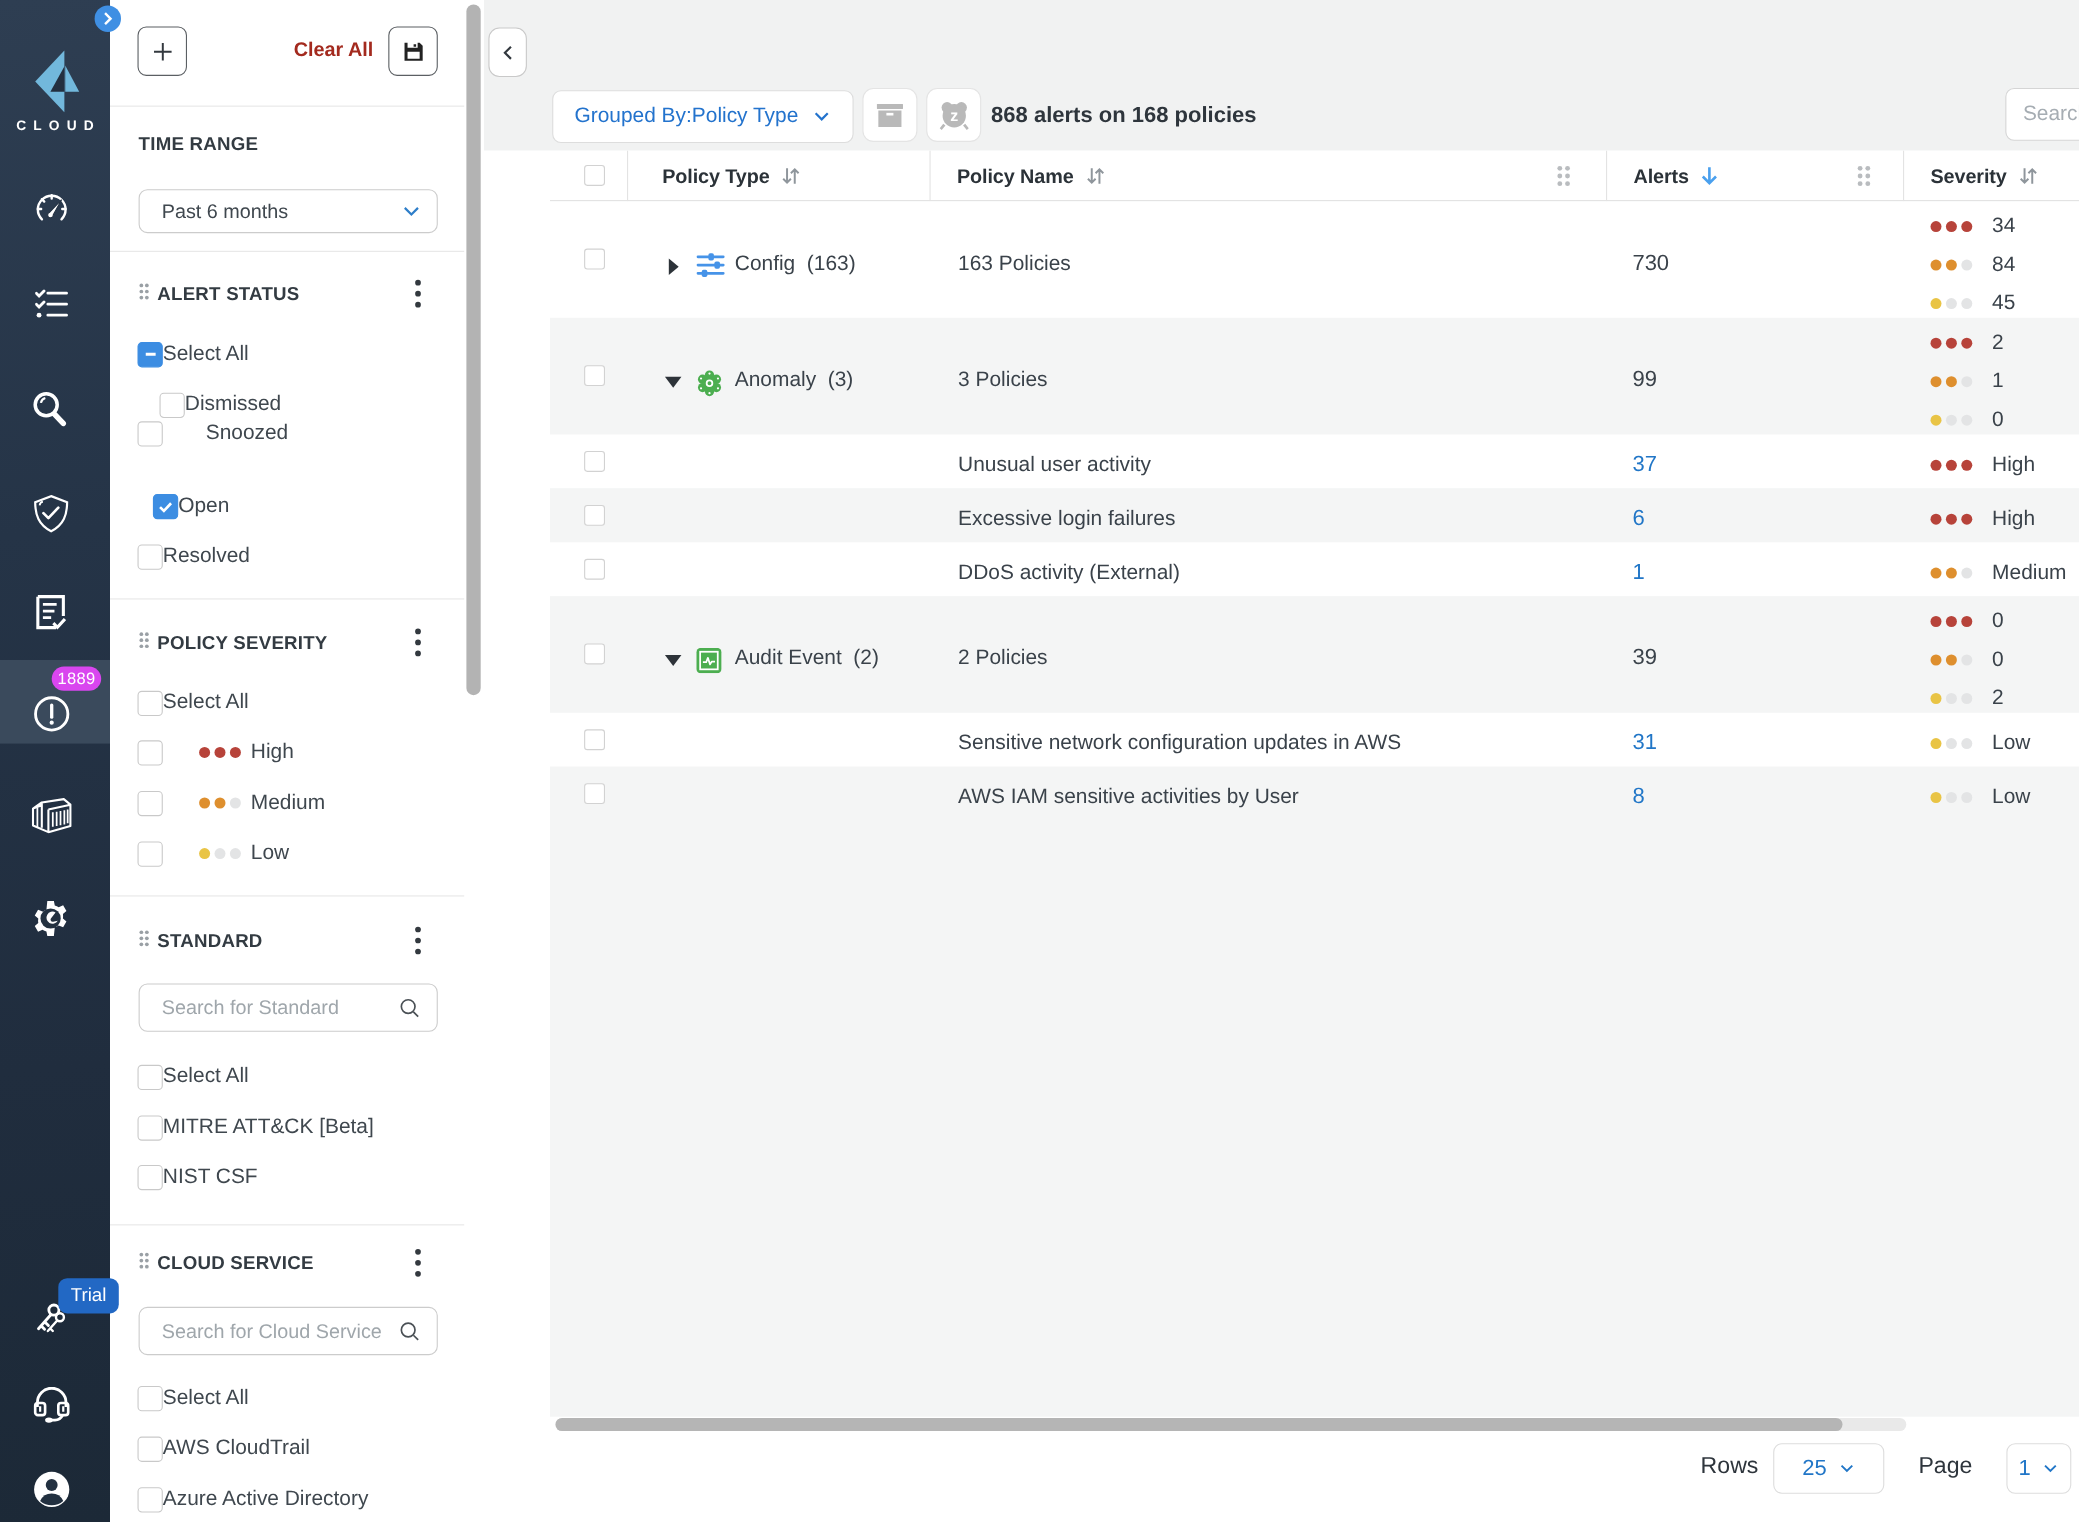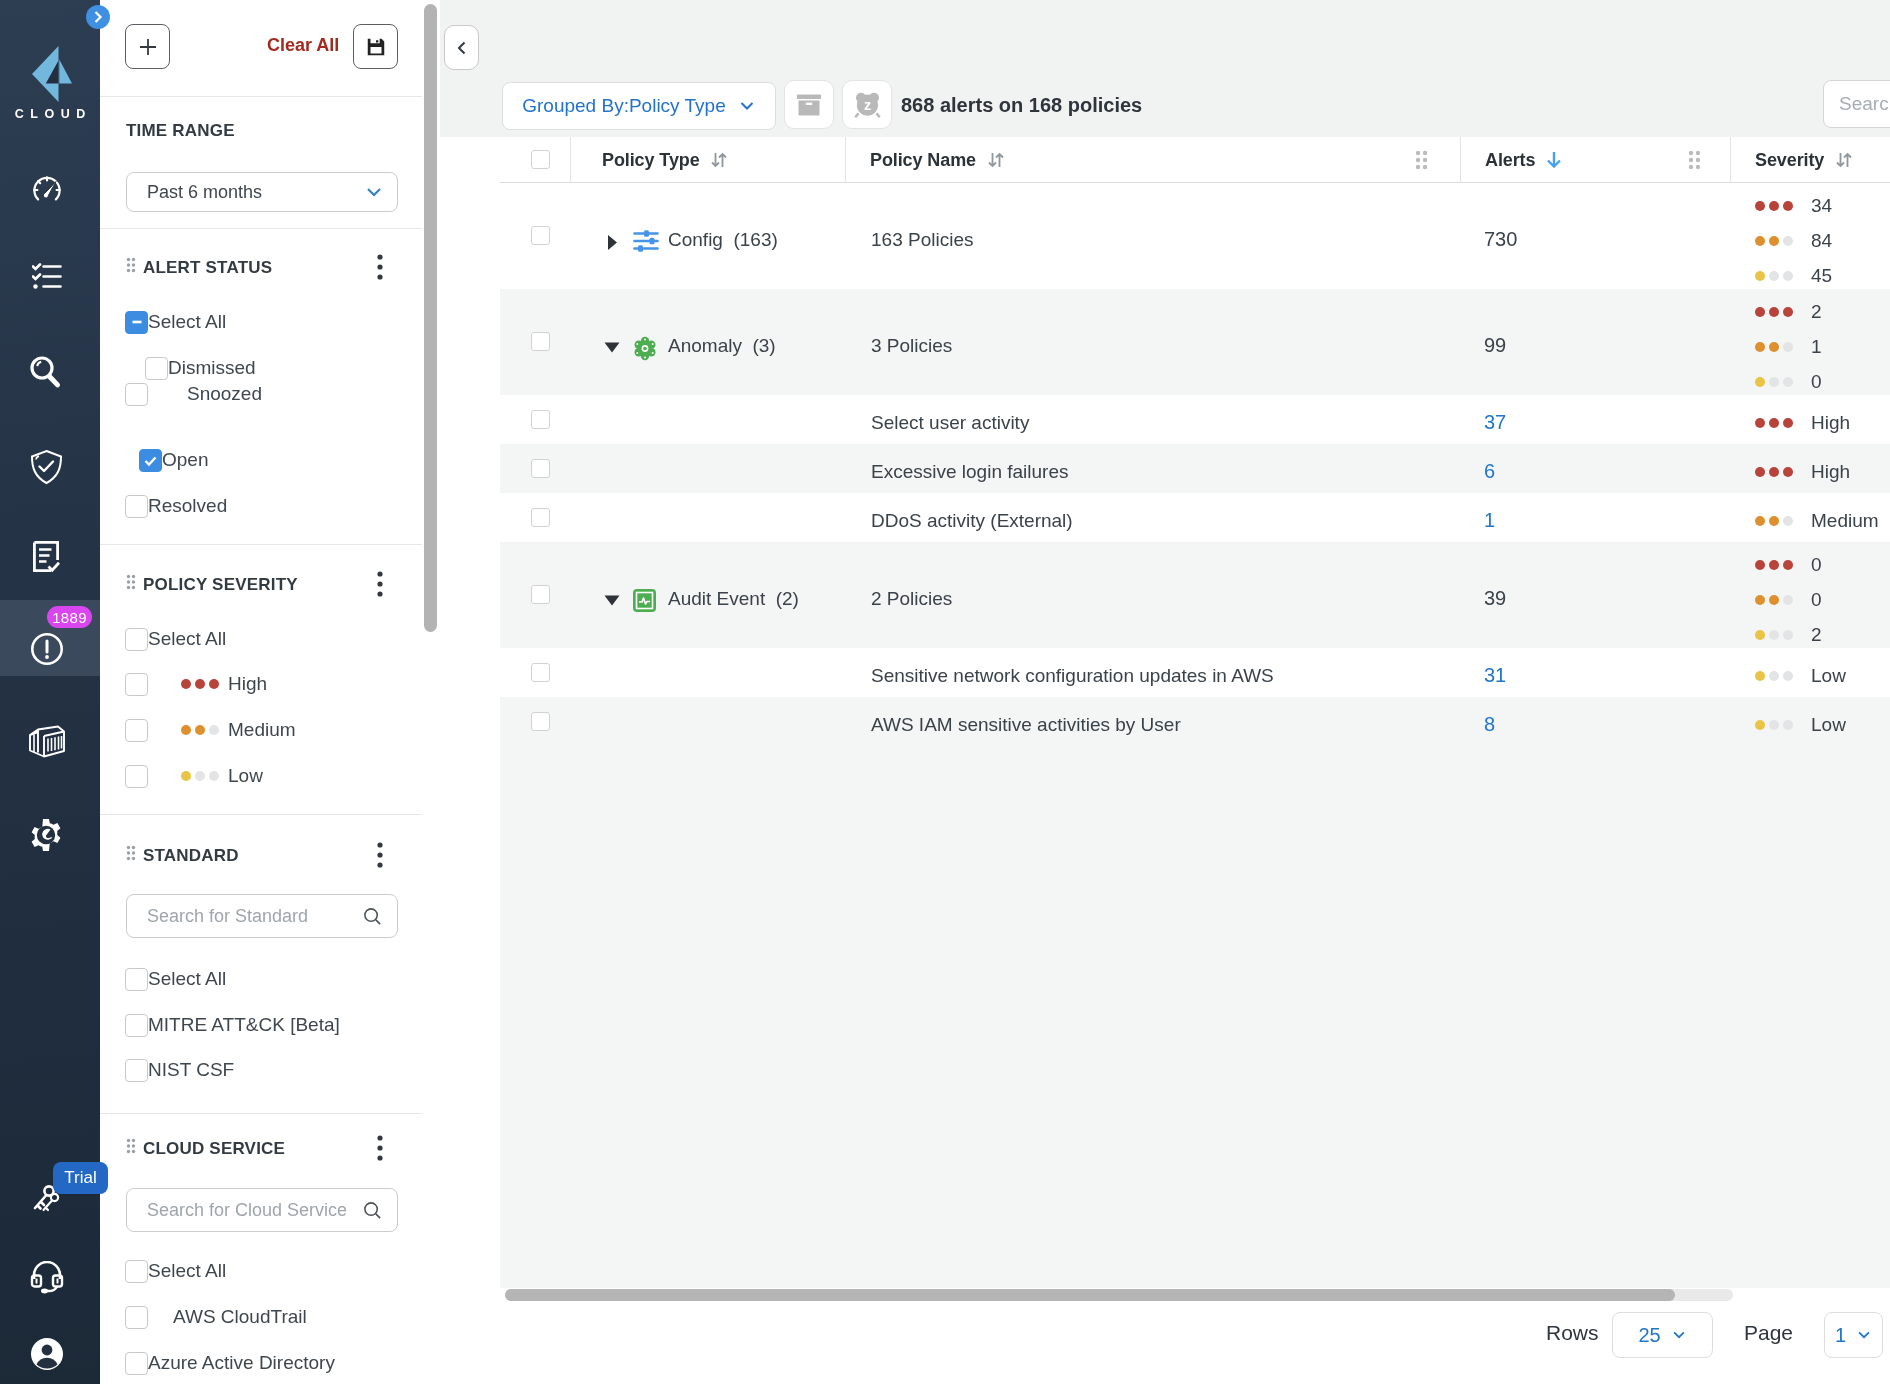--- a/index.html
+++ b/index.html
@@ -346,21 +346,21 @@
       <span>Search for Cloud Service</span>
     <svg width="21" height="21" viewBox="0 0 22 22">
         <circle cx="9.5" cy="9.5" r="6.5" fill="none" stroke="#4a5055" stroke-width="1.6"></circle>
         <path d="M14.5 14.5l4.5 4.5" stroke="#4a5055" stroke-width="1.6"></path>
       </svg>
   </div>
   <div class="cbrow" style="top:1259px;">
       <div class="cb"></div>
       <span class="cblabel">Select All</span>
     </div>
-  <div class="cbrow" style="top:1305px;gap:25px;">
+  <div class="cbrow" style="top:1305px;">
       <div class="cb"></div>
       <span class="cblabel">AWS CloudTrail</span>
     </div>
   <div class="cbrow" style="top:1351px;">
       <div class="cb"></div>
       <span class="cblabel">Azure Active Directory</span>
     </div>
   <div id="panelscroll"></div>
 </div>
 
@@ -510,21 +510,21 @@
           <span class="sevdots" style="margin-left:0;">
             <i class="dy"></i>
             <i class="dg"></i>
             <i class="dg"></i>
           </span>
           <span class="num">0</span>
         </div>
 </div>
 <div class="trow" style="top:258px; height:49px;">
   <div class="rcb" style="top:15px;"></div>
-  <div class="celltext" style="left:371px; top:17px;">Select user activity</div>
+  <div class="celltext" style="left:371px; top:17px;">Unusual user activity</div>
   <div class="celltext bluelink" style="left:984px; top:16px; font-size:20px;">37</div>
   <div class="sevline" style="top:17px; height:22px;">
           <span class="sevdots" style="margin-left:0;">
             <i class="dr"></i>
             <i class="dr"></i>
             <i class="dr"></i>
           </span>
           <span class="num">High</span>
         </div>
 </div>

